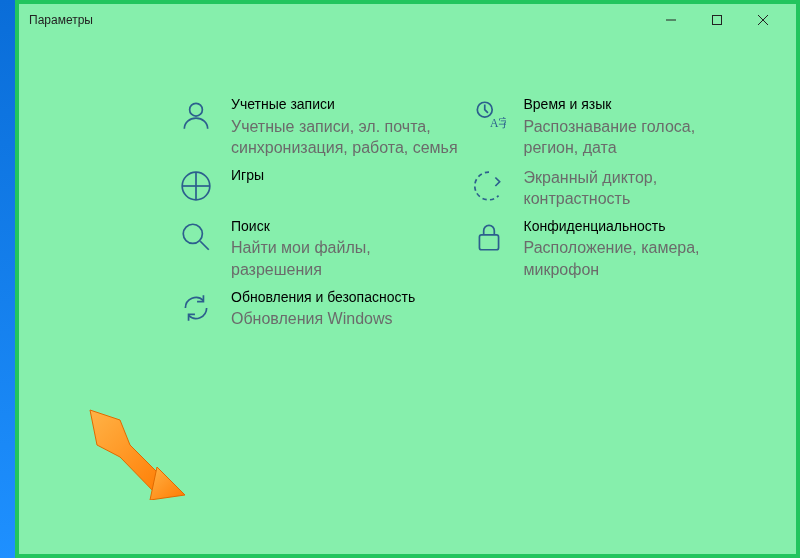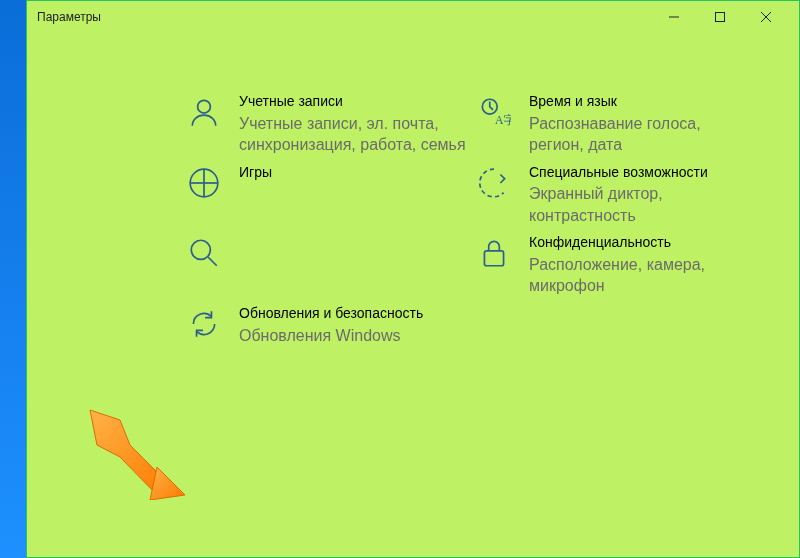--- a/index.html
+++ b/index.html
@@ -10,25 +10,24 @@
     height: 558px;
     overflow: hidden;
     position: relative;
   }
   .window {
     position: absolute;
     left: 15px;
     top: 0;
     right: 0;
     bottom: 0;
-    background: #bef264;
-    border: 1px solid #22c55e;
+    background: #86efac;
+    border: 4px solid #22c55e;
     display: flex;
     flex-direction: column;
-    margin-left: 11px;
   }
   .titlebar {
     height: 32px;
     display: flex;
     align-items: center;
     padding: 0 10px;
     font-size: 12px;
     color: #222;
   }
   .titlebar-title { flex: 0 0 auto; }
@@ -151,31 +150,34 @@
     </div>
 
     <div class="tile">
       <div class="tile-icon">
         <svg viewBox="0 0 32 32">
             <path d="M16 3a13 13 0 1 0 9 22" stroke-dasharray="4 3"></path>
             <path d="M22 8l4 4-4 4"></path>
           </svg>
       </div>
       <div class="tile-text">
-        <div class="tile-title">Специальные возможности</div>
         <div class="tile-desc">Экранный диктор, контрастность</div>
       </div>
     </div>
 
     <div class="tile">
       <div class="tile-icon">
         <svg viewBox="0 0 32 32">
             <circle cx="13" cy="13" r="9"></circle>
             <line x1="20" y1="20" x2="28" y2="28"></line>
           </svg>
+      </div>
+      <div class="tile-text">
+        <div class="tile-title">Поиск</div>
+        <div class="tile-desc">Найти мои файлы, разрешения</div>
       </div>
     </div>
 
     <div class="tile">
       <div class="tile-icon">
         <svg viewBox="0 0 32 32">
             <rect x="7" y="14" width="18" height="14" rx="2"></rect>
             <path d="M11 14v-4a5 5 0 0 1 10 0v4"></path>
           </svg>
       </div>

